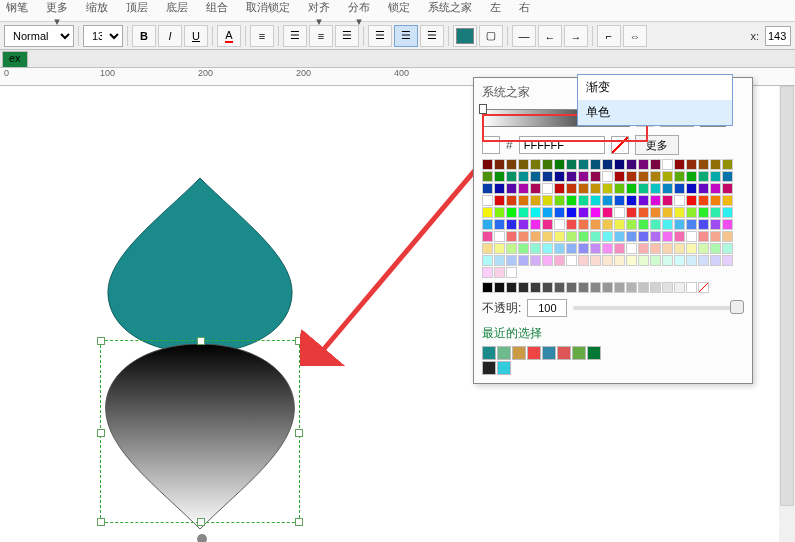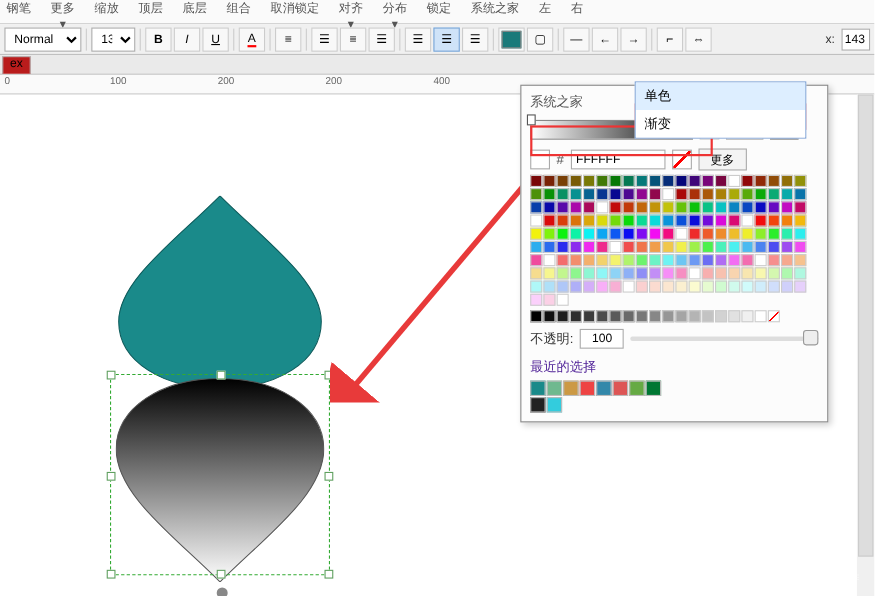--- a/index.html
+++ b/index.html
@@ -16,21 +16,21 @@
 .fmt-size { width: 40px; }
 .fmt-btn { width: 24px; height: 22px; border: 1px solid #ccc; background: #f8f8f8; display: flex; align-items: center; justify-content: center; font-size: 11px; cursor: pointer; }
 .fmt-btn.active { background: #cfe3f8; border-color: #7aa6d6; }
 .fmt-sep { width: 1px; height: 20px; background: #ccc; margin: 0 2px; }
 .fill-swatch { width: 18px; height: 16px; background: #197a7a; border: 1px solid #888; }
 .x-label { margin-left: auto; font-size: 11px; color: #333; padding-right: 4px; }
 .x-input { width: 26px; height: 20px; border: 1px solid #aaa; font-size: 11px; padding: 0 2px; }
 
 
 .tab-strip { height: 18px; background: #eaeaea; display: flex; align-items: center; font-size: 11px; padding-left: 2px; border-bottom: 1px solid #c0c0c0; }
-.tab { padding: 0 6px; height: 16px; background: #b91c1c; border: 1px solid #bbb; border-bottom: none; }
+.tab { padding: 0 6px; height: 16px; background: #15803d; border: 1px solid #bbb; border-bottom: none; }
 
 
 .ruler { height: 18px; background: #fafafa; border-bottom: 1px solid #bbb; position: relative; font-size: 9px; color: #666; }
 .ruler-label { position: absolute; top: 0; }
 
 
 .canvas { position: relative; background: #fff; height: 456px; }
 
 
 .drop-teal { position: absolute; left: 105px; top: 92px; width: 190px; height: 175px; }
@@ -83,21 +83,21 @@
 .gray-row .cell { width: 11px; height: 11px; border: 1px solid #ccc; }
 
 .opacity-row { display: flex; align-items: center; gap: 6px; margin: 6px 0; }
 .opacity-label { color: #333; }
 .opacity-input { width: 40px; height: 18px; border: 1px solid #aaa; text-align: center; font-size: 11px; }
 .opacity-slider { flex: 1; height: 4px; background: #ddd; position: relative; border-radius: 2px; }
 .opacity-thumb { position: absolute; right: 0; top: -6px; width: 14px; height: 14px; background: #eee; border: 1px solid #999; border-radius: 3px; }
 
 .recent-row { display: flex; justify-content: space-between; margin-top: 8px; }
 .recent-col { width: 128px; }
-.recent-title { color: #4c1d95; margin-bottom: 4px; }
+.recent-title { color: #15803d; margin-bottom: 4px; }
 .recent-swatches { display: flex; flex-wrap: wrap; gap: 1px; }
 .recent-swatches .cell { width: 14px; height: 14px; border: 1px solid #bbb; }
 
 .scrollbar-v { position: absolute; right: 0; top: 86px; width: 16px; height: 456px; background: #f0f0f0; }
 .sb-thumb { position: absolute; top: 0; width: 14px; left: 1px; height: 420px; background: #ddd; border: 1px solid #ccc; }
 
 .watermark { position: absolute; right: 14px; bottom: 10px; opacity: 0.6; }
 .watermark svg { width: 120px; height: 40px; }
 </style>
 </head>
@@ -500,22 +500,22 @@
             <div class="cell" style="background: rgb(102, 170, 68);"></div>
             <div class="cell" style="background: rgb(0, 119, 51);"></div>
             <div class="cell" style="background: rgb(34, 34, 34);"></div>
             <div class="cell" style="background: rgb(51, 204, 221);"></div>
           </div>
       </div>
     </div>
   </div>
 
   <div class="fill-dropdown">
+    <div class="fill-opt sel">渐变</div>
     <div class="fill-opt hover">单色</div>
-    <div class="fill-opt sel">渐变</div>
   </div>
   <div class="red-box red-grad"></div>
 
 </div>
 
 <div class="scrollbar-v">
   <div class="sb-thumb"></div>
 </div>
 
 <div class="watermark">

